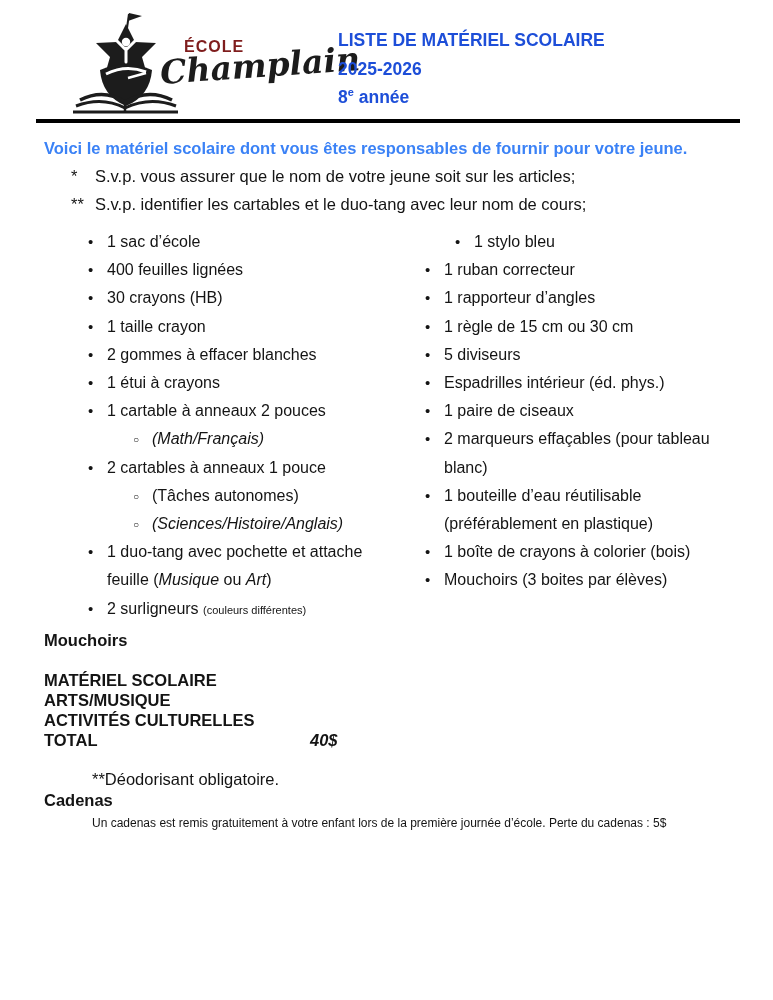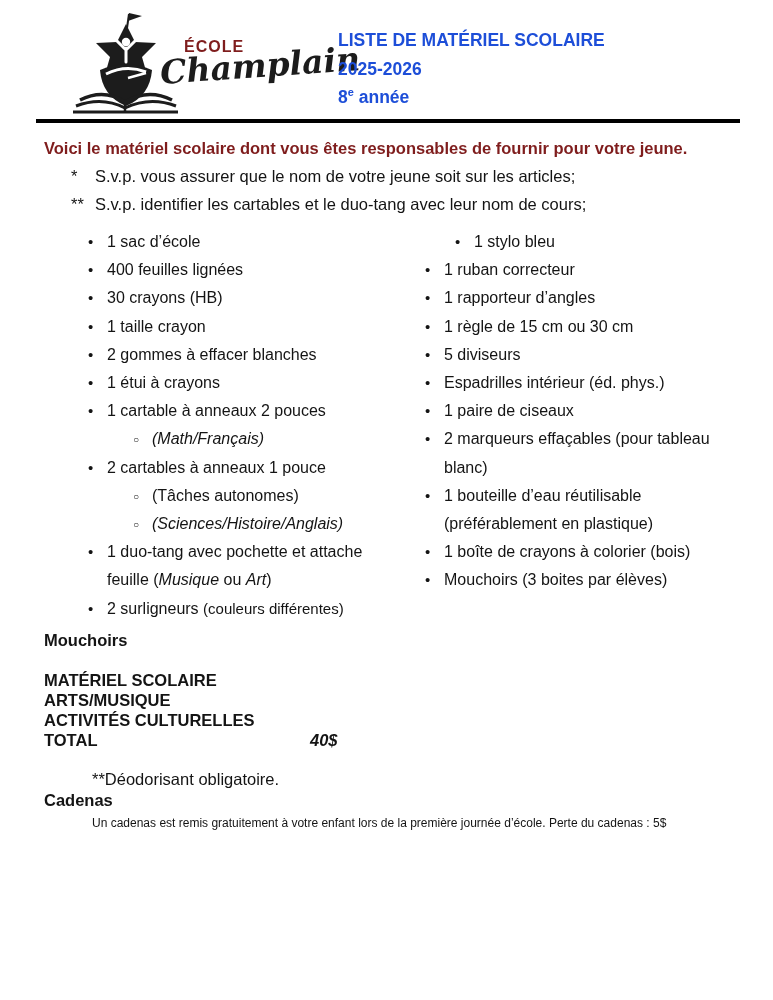--- a/index.html
+++ b/index.html
@@ -31,38 +31,38 @@
     text-align:left;font-weight:bold;font-size:17.5px;line-height:28.5px;
     color:#1d4ed8;
   }
   .titleblock sup{font-size:11px;vertical-align:super;line-height:0;}
   .header-rule{
     position:absolute;top:119px;left:36px;width:704px;height:4px;background:#000;
   }
   
   .intro-lead{
     position:absolute;top:139px;left:44px;width:700px;
-    font-weight:bold;font-size:16.5px;color:#7f1d1d;
+    font-weight:bold;font-size:16.5px;color:#3b82f6;
   }
   .intro-notes{position:absolute;top:168px;left:71px;width:660px;font-size:16.5px;}
   .intro-note{display:flex;margin-bottom:11px;line-height:17px;}
   .note-marker{width:24px;flex:0 0 24px;}
   
   .col{position:absolute;top:228px;font-size:16px;line-height:28.2px;}
   .col-left{left:88px;width:302px;}
   .col-right{left:425px;width:318px;}
   ul.supplies{list-style:none;margin:0;padding:0;}
   ul.supplies li{display:flex;align-items:flex-start;}
   .marker{flex:0 0 19px;text-align:left;}
   li.main .marker{font-size:15px;}
   li.sub{margin-left:45px;}
   li.sub .marker{font-size:10px;transform:translateY(1px);}
   li.extra{margin-left:30px;}
   .itext{flex:1;}
-  .itext .small{font-size:15px;}
+  .itext .small{font-size:11px;}
   
   .cotisation-heading{
     position:absolute;top:631px;left:44px;
     font-weight:bold;font-size:16.5px;
   }
   .fees{position:absolute;top:670px;left:44px;width:420px;
     font-weight:bold;font-size:16.5px;line-height:20px;}
   .fee-row{position:relative;}
   .total-value{position:absolute;left:266px;top:0;font-style:italic;}
   

